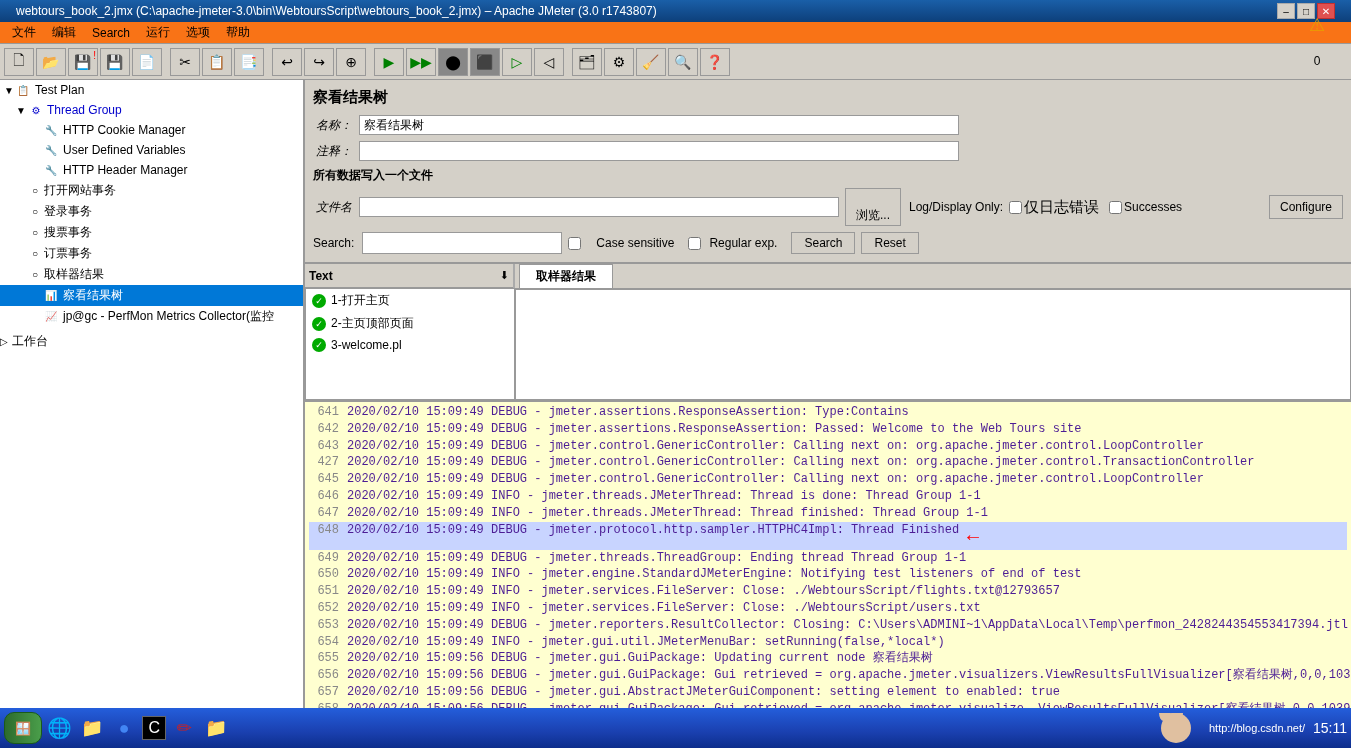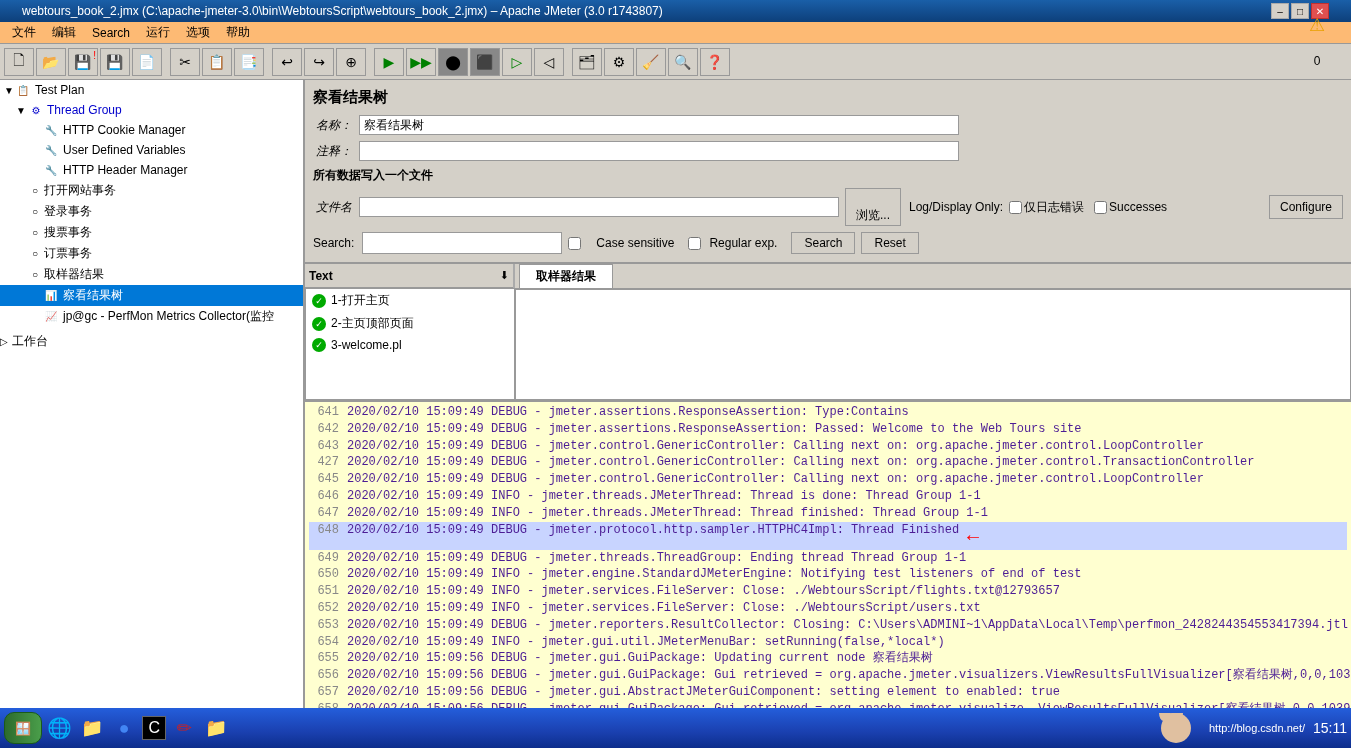--- a/index.html
+++ b/index.html
@@ -5,38 +5,38 @@
     * { margin: 0; padding: 0; box-sizing: border-box; }
     body { font-family: 'Microsoft YaHei', SimSun, Arial, sans-serif; font-size: 12px; background: #d4d0c8; width: 1351px; height: 748px; overflow: hidden; }
 
     
     #title-bar {
       background: linear-gradient(to bottom, #1a5fa8, #0d3f7a);
       color: white;
       height: 22px;
       display: flex;
       align-items: center;
-      padding: 0 22px;
+      padding: 0 16px;
       font-size: 12px;
       user-select: none;
     }
     #title-bar .title-text { flex: 1; font-size: 12px; }
     #title-bar .win-controls { display: flex; gap: 2px; }
     #title-bar .win-btn {
       width: 18px; height: 16px;
       display: flex; align-items: center; justify-content: center;
       font-size: 10px; cursor: pointer; border: 1px solid #aaa;
     }
     #title-bar .win-btn.minimize { background: #d4d0c8; color: #000; }
     #title-bar .win-btn.maximize { background: #d4d0c8; color: #000; }
     #title-bar .win-btn.close { background: #e05050; color: white; border-color: #c03030; }
 
     
     #menu-bar {
-      background: #fdba74;
+      background: #f97316;
       height: 22px;
       display: flex;
       align-items: center;
       padding: 0 4px;
       border-bottom: 1px solid #999;
     }
     #menu-bar .menu-item {
       padding: 2px 8px;
       font-size: 12px;
       cursor: pointer;
@@ -476,21 +476,21 @@
       <div class="section-header">
         <span>所有数据写入一个文件</span>
       </div>
 
       <div class="form-row">
         <span class="form-label">文件名</span>
         <input class="form-input" type="text" style="max-width: 480px;">
         <button class="btn-browse" style="margin-left:6px;">浏览...</button>
         <span style="margin-left:8px;font-size:12px;">Log/Display Only:</span>
         <input type="checkbox" style="margin-left: 6px;">
-        <span style="font-size:12px; margin-left:2px;">仅日志错误</span>
+        <span style="font-size:15px; margin-left:2px;">仅日志错误</span>
         <input type="checkbox" style="margin-left: 10px;">
         <span style="font-size:12px; margin-left:2px;">Successes</span>
         <button class="btn-configure">Configure</button>
       </div>
 
       <div class="search-row">
         <span style="font-size:12px; margin-right:2px;">Search:</span>
         <input class="search-input" type="text" style="">
         <input type="checkbox" style="">
         <span style="font-size:12px; margin-left:9px; margin-right:8px;">Case sensitive</span>

